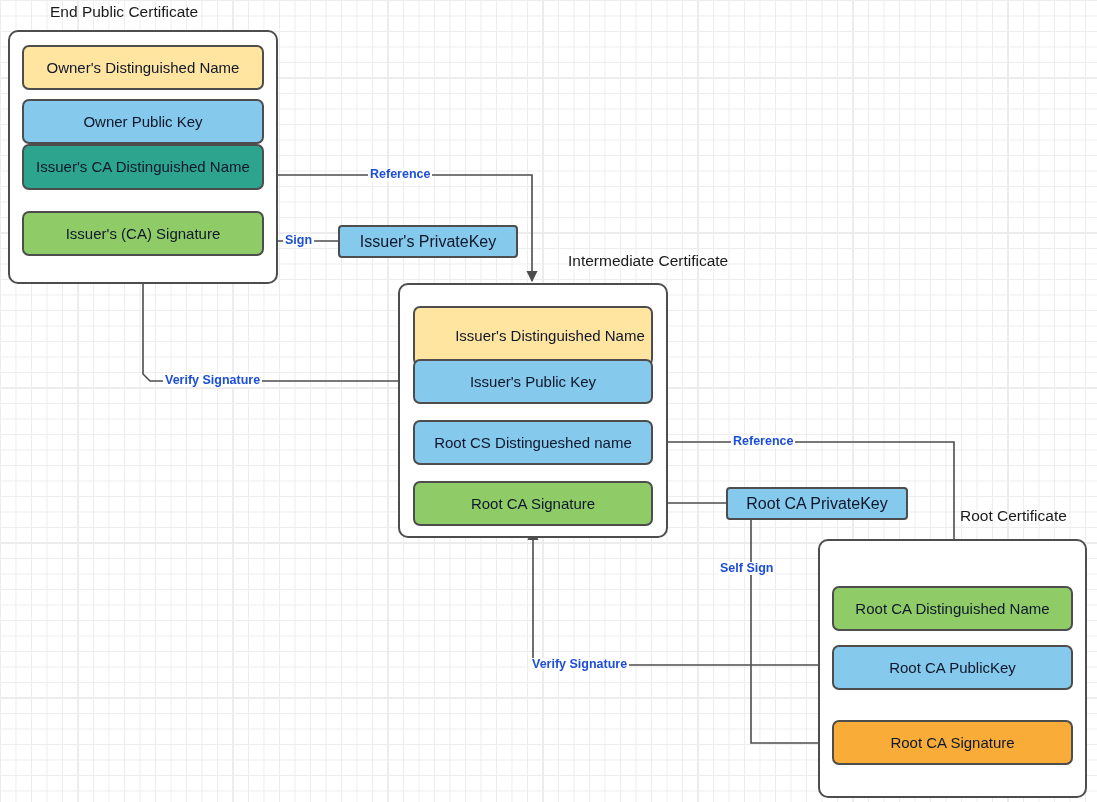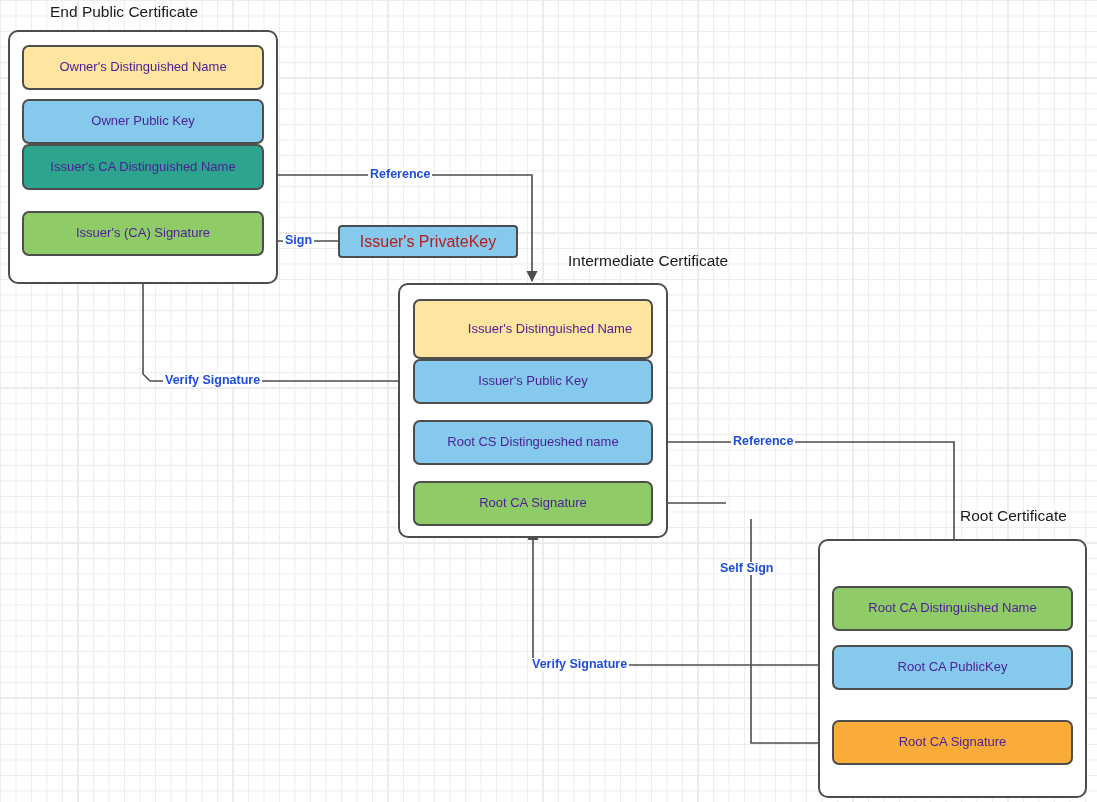--- a/index.html
+++ b/index.html
@@ -32,33 +32,33 @@
     border-radius:10px;
     box-sizing:border-box;
   }
   .field-box{
     position:absolute;
     border:2px solid #4d4d4d;
     border-radius:7px;
     box-sizing:border-box;
     display:flex;align-items:center;justify-content:center;
     text-align:center;
-    color:#4c1d95;
-    font-size:13px;
+    color:#0f172a;
+    font-size:15px;
     line-height:1.15;
     padding:2px 6px;
   }
   .key-box{
     position:absolute;
     border:2px solid #4d4d4d;
     border-radius:4px;
     box-sizing:border-box;
     display:flex;align-items:center;justify-content:center;
     text-align:center;
-    color:#b91c1c;
+    color:#0f172a;
     font-size:16px;
     padding:12px 6px;
   }
   .group-title{
     position:absolute;
     font-size:15.5px;
     color:#1a1a1a;
     white-space:nowrap;
   }
   .edge-label{
@@ -109,25 +109,26 @@
   </div>
   <div class="field-box" style="left:22px;top:45px;width:242px;height:45px;background:#ffe5a0;">Owner's Distinguished Name</div>
   <div class="field-box" style="left:22px;top:99px;width:242px;height:45px;background:#85c9ec;">Owner Public  Key</div>
   <div class="field-box" style="left:22px;top:144px;width:242px;height:46px;background:#2da58e;">Issuer's CA Distinguished Name</div>
   <div class="field-box" style="left:22px;top:211px;width:242px;height:45px;background:#8fcc68;">Issuer's (CA) Signature</div>
 
   <div class="key-box" style="left:338px;top:225px;width:180px;height:33px;background:#85c9ec;">Issuer's PrivateKey</div>
 
   <div class="container-box" style="left:398px;top:283px;width:270px;height:255px;">
   </div>
-  <div class="field-box" style="left:413px;top:299px;width:240px;height:60px;background:#ffe5a0;padding-left:40px;">Issuer's Distinguished Name</div>
+  <div class="field-box" style="left:413px;top:306px;width:240px;height:60px;background:#ffe5a0;padding-left:40px;">Issuer's Distinguished Name</div>
   <div class="field-box" style="left:413px;top:359px;width:240px;height:45px;background:#85c9ec;">Issuer's Public  Key</div>
   <div class="field-box" style="left:413px;top:420px;width:240px;height:45px;background:#85c9ec;">Root CS Distingueshed name</div>
   <div class="field-box" style="left:413px;top:481px;width:240px;height:45px;background:#8fcc68;">Root CA Signature</div>
 
+  <div class="key-box" style="left:726px;top:487px;width:182px;height:33px;background:#85c9ec;">Root CA PrivateKey</div>
 
   <div class="container-box" style="left:818px;top:539px;width:269px;height:259px;">
   </div>
   <div class="field-box" style="left:832px;top:645px;width:241px;height:45px;background:#85c9ec;">Root CA PublicKey</div>
   <div class="field-box" style="left:832px;top:586px;width:241px;height:45px;background:#8fcc68;">Root CA Distinguished Name</div>
   <div class="field-box" style="left:832px;top:720px;width:241px;height:45px;background:#f9ad38;">Root CA Signature</div>
 
   <div class="edge-label" style="left:368px;top:168px;">Reference</div>
   <div class="edge-label" style="left:283px;top:234px;">Sign</div>
   <div class="edge-label" style="left:163px;top:374px;">Verify Signature</div>

